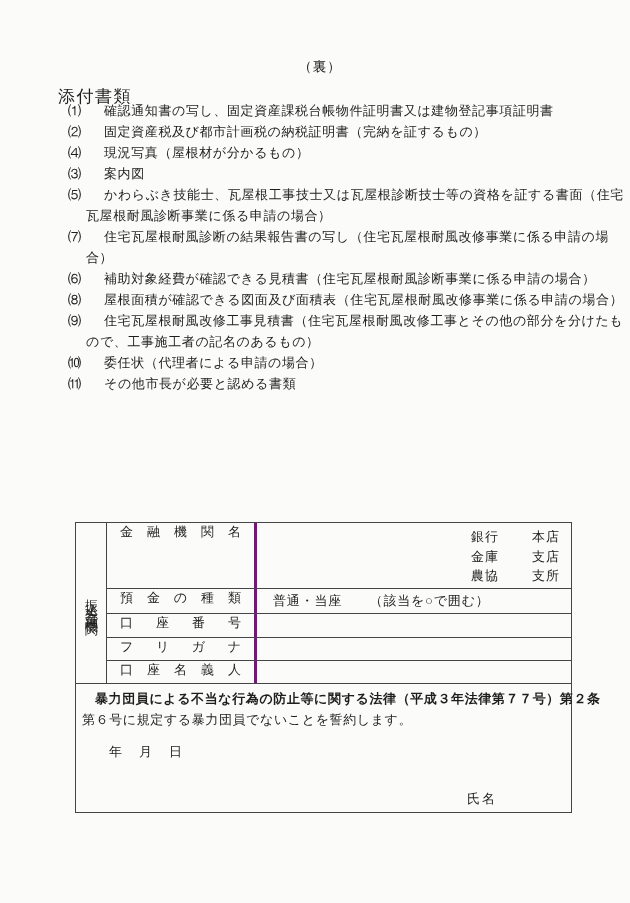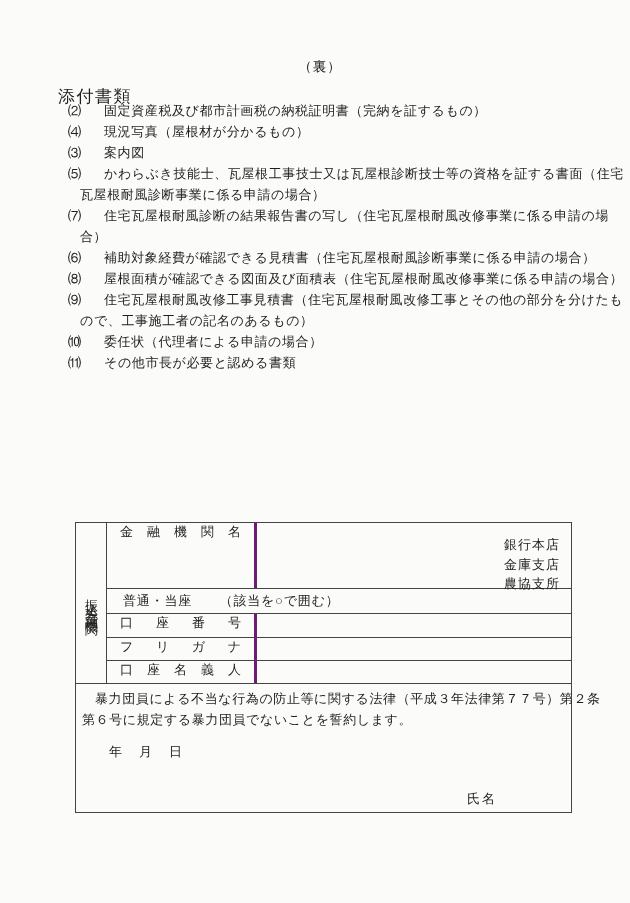--- a/index.html
+++ b/index.html
@@ -24,21 +24,21 @@
   }
   .list {
     position:absolute; top:100px; left:68px; width:548px;
     font-size:13px; line-height:21px; letter-spacing:0.6px;
   }
   .item { white-space:nowrap; }
   .item .num {
     display:inline-block; width:36px; letter-spacing:0;
     font-family:"Liberation Serif","DejaVu Serif",serif;
   }
-  .item .cont { margin-left:12px; white-space:nowrap; }
+  .item .cont { margin-left:18px; white-space:nowrap; }
 
   
   .btable {
     position:absolute; left:75px; top:522px;
     width:497px; height:291px;
     border:1px solid #454545;
     box-sizing:border-box;
     font-size:13px;
   }
   .t-grid { display:flex; height:161px; border-bottom:1px solid #454545; box-sizing:border-box; }
@@ -55,46 +55,49 @@
   .r2 { height:25px; }
   .r3 { height:24px; }
   .r4 { height:23px; }
   .t-label {
     width:150px; border-right:3px solid #701a75; box-sizing:border-box;
     display:flex; align-items:flex-start; padding:0 13px;
   }
   .t-label > div { width:100%; text-align:justify; text-align-last:justify; }
   .t-value { flex:1; position:relative; display:flex; align-items:center; }
   .bank-opts {
-    position:absolute; right:11px; top:12px;
-    display:flex; line-height:19.5px; letter-spacing:1px;
+    position:absolute; right:11px; top:4px;
+    display:flex; gap:33px; line-height:19.5px; letter-spacing:1px;
   }
   .bank-opts div { text-align:left; }
   .deposit-val { padding-left:16px; letter-spacing:0.8px; white-space:nowrap; }
 
   
   .t-pledge {
     position:relative; height:129px; box-sizing:border-box;
     padding:4px 7px 0 6px; line-height:21px; letter-spacing:0.6px;
   }
-  .p1 { text-indent:13px; white-space:nowrap; }
+  .p1 { text-indent:13px; white-space:nowrap;font-weight:bold; }
   .p2 { white-space:nowrap; }
   .date-line { margin-top:11px; margin-left:27px; letter-spacing:2px; white-space:nowrap; }
   .name-label { position:absolute; left:391px; top:104px; letter-spacing:2px; }
 </style>
 </head>
 <body>
 
 <div class="page">
 
   <div class="side-title">（裏）</div>
 
   <div class="heading">添付書類</div>
 
   <div class="list">
+    <div class="item">
+      <span class="num">⑴</span><span class="t1">確認通知書の写し、固定資産課税台帳物件証明書又は建物登記事項証明書</span>
+    </div>
     <div class="item">
       <span class="num">⑵</span><span class="t1">固定資産税及び都市計画税の納税証明書（完納を証するもの）</span>
     </div>
     <div class="item">
       <span class="num">⑷</span><span class="t1">現況写真（屋根材が分かるもの）</span>
     </div>
     <div class="item">
       <span class="num">⑶</span><span class="t1">案内図</span>
     </div>
     <div class="item">
@@ -142,20 +145,23 @@
               <div>
                 <div>本店</div>
                 <div>支店</div>
                 <div>支所</div>
               </div>
             </div>
           </div>
         </div>
 
         <div class="t-row r2">
+          <div class="t-label">
+            <div>預　金　の　種　類</div>
+          </div>
           <div class="t-value">
             <div class="deposit-val">普通・当座　　（該当を○で囲む）</div>
           </div>
         </div>
 
         <div class="t-row r3">
           <div class="t-label">
             <div>口　座　番　号</div>
           </div>
           <div class="t-value"></div>

